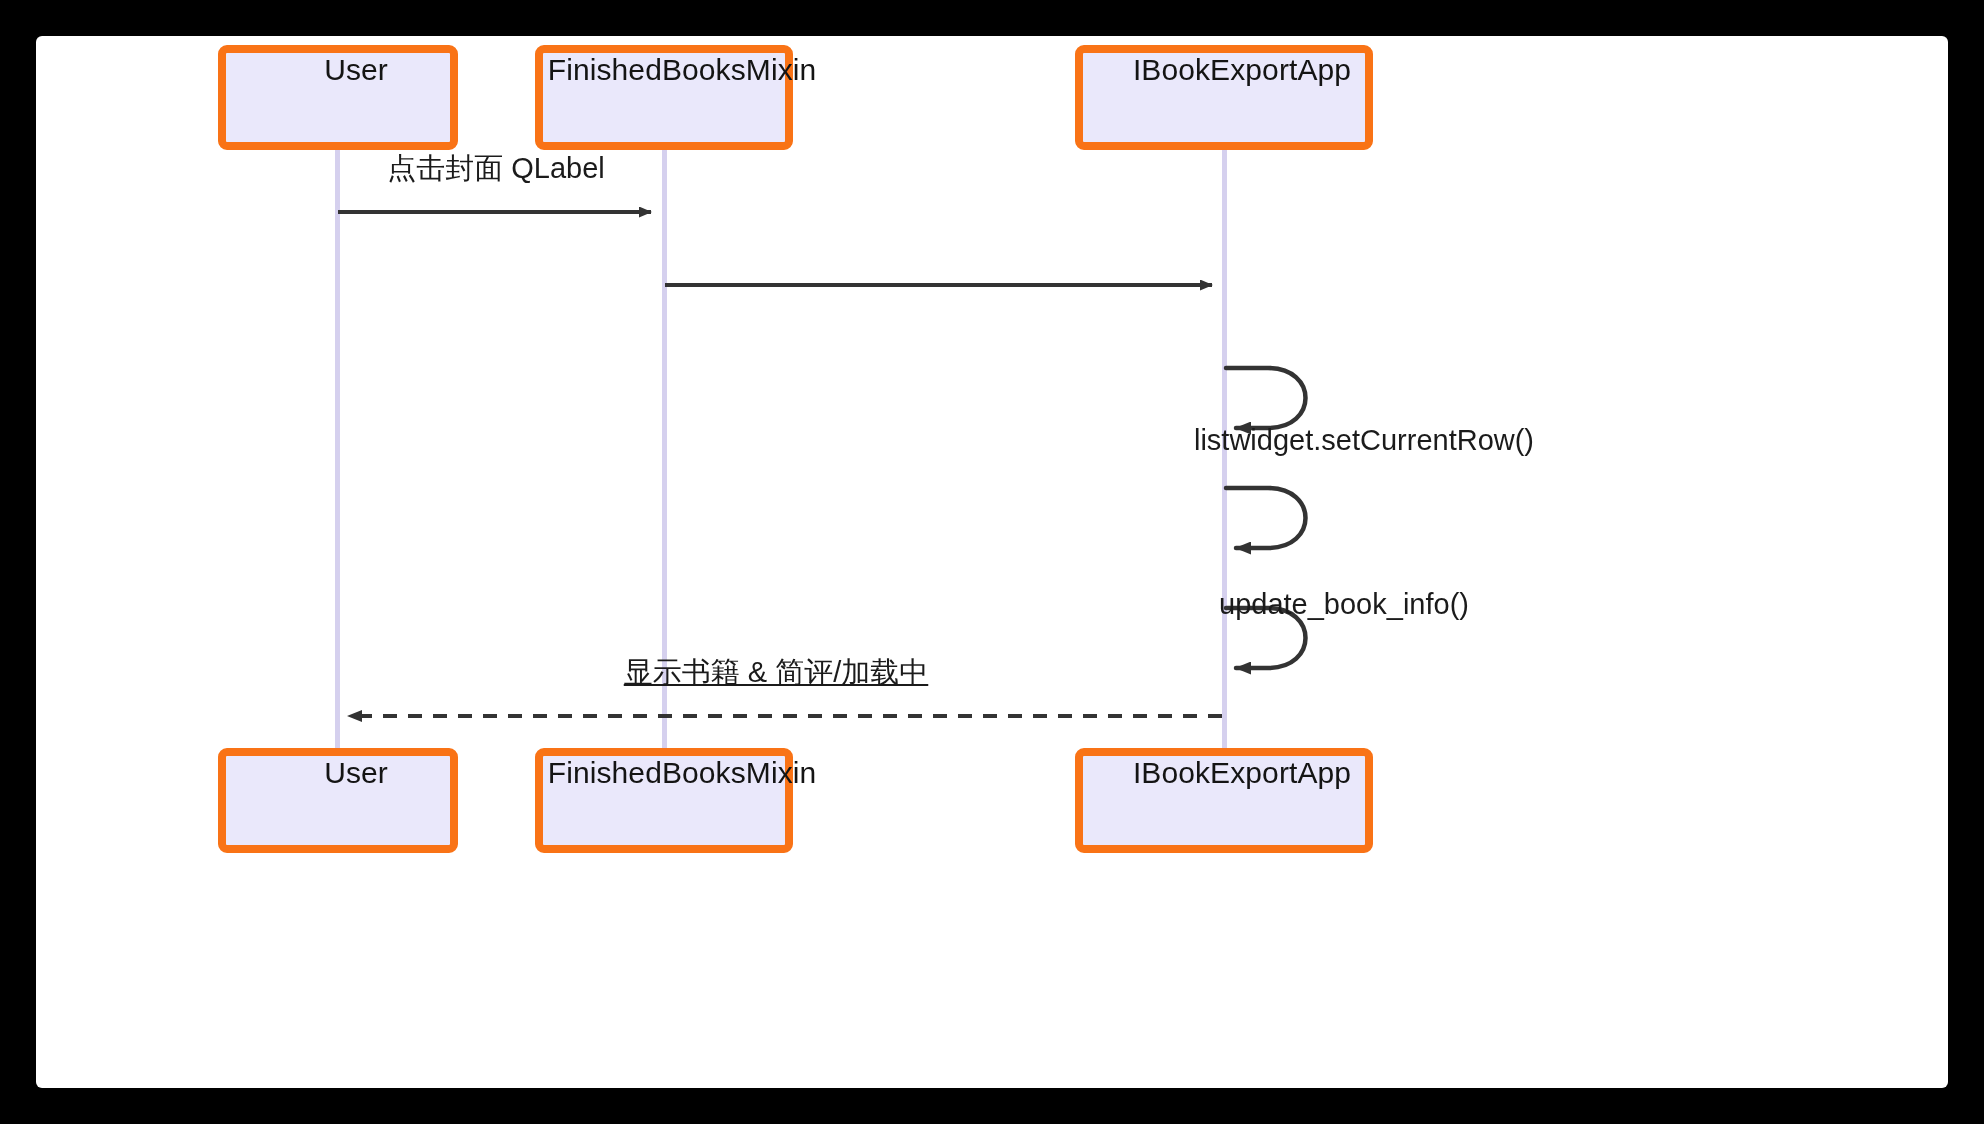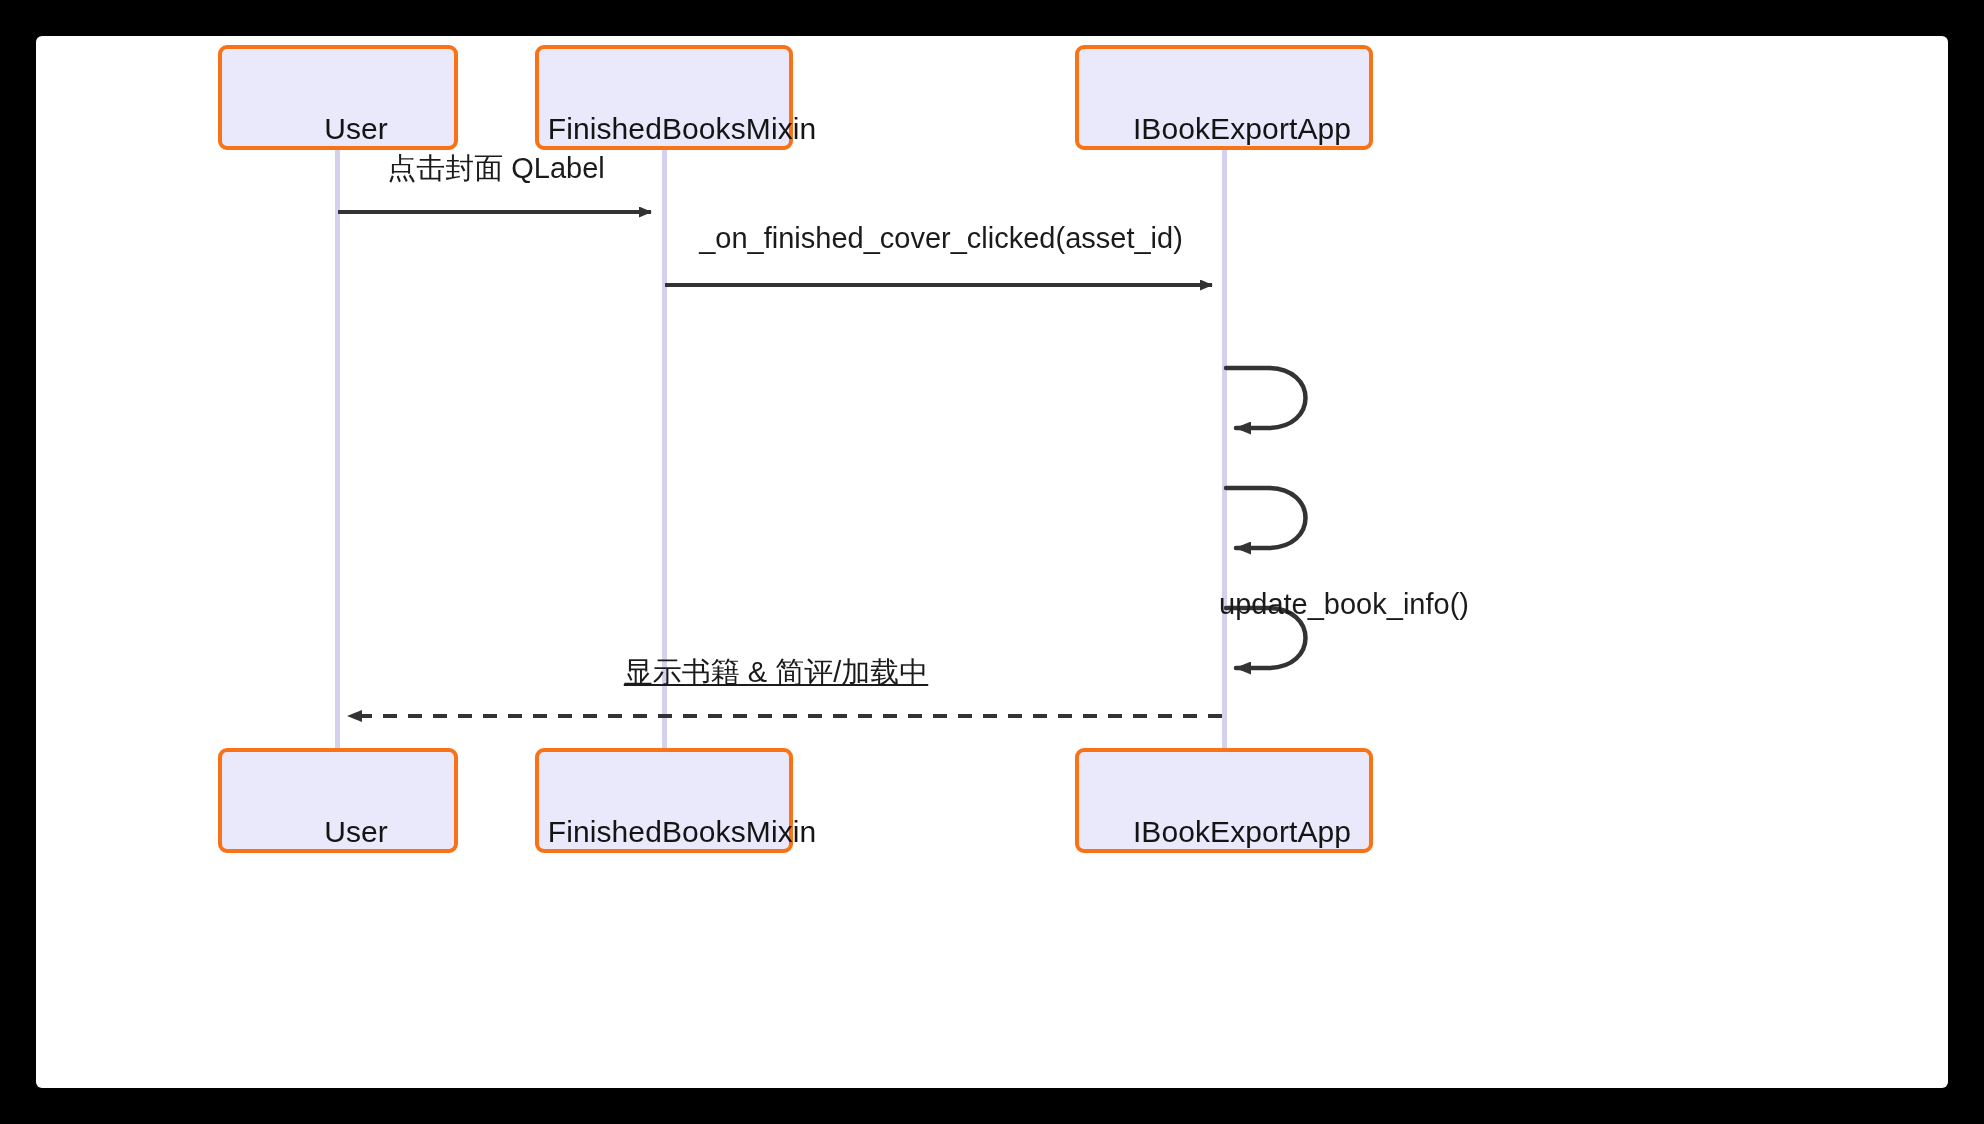--- a/index.html
+++ b/index.html
@@ -32,24 +32,24 @@
     left: 0;
     top: 0;
     width: 1912px;
     height: 1052px;
   }
   
   .participant {
     position: absolute;
     box-sizing: border-box;
     background: #eae8fb;
-    border: 4px solid #f97316;
+    border: 8px solid #f97316;
     border-radius: 9px;
     display: flex;
-    align-items: flex-end;
+    align-items: flex-start;
     justify-content: center;
     color: #141414;
     font-size: 30px;
     font-family: "Liberation Sans", "DejaVu Sans", sans-serif;
     letter-spacing: 0.1px;
     white-space: nowrap;
     padding-left: 36px;
   }
   
   .lifeline {
@@ -117,21 +117,21 @@
         <path d="M1190,332 L1232,332 C1282,332 1282,392 1232,392 L1200,392" fill="none" stroke="#333333" stroke-width="4.5" stroke-linecap="round" marker-end="url(#loop-head)"></path>
 
         <path d="M1190,452 L1232,452 C1282,452 1282,512 1232,512 L1200,512" fill="none" stroke="#333333" stroke-width="4.5" stroke-linecap="round" marker-end="url(#loop-head)"></path>
 
         <path d="M1190,572 L1232,572 C1282,572 1282,632 1232,632 L1200,632" fill="none" stroke="#333333" stroke-width="4.5" stroke-linecap="round" marker-end="url(#loop-head)"></path>
 
         <line x1="1186" y1="680" x2="312" y2="680" stroke="#333333" stroke-width="4" stroke-dasharray="14,11" marker-end="url(#open-head)"></line>
       </svg>
 
       <div class="msg-label" style="left:460px; top:113px;">点击封面 QLabel</div>
-      <div class="msg-label" style="left:905px; top:186px;">_on_finished_cover_clicked(asset_id)</div>
+      <div class="msg-label" style="left:1328px; top:388px;">listwidget.setCurrentRow()</div>
       <div class="msg-label" style="left:1308px; top:508px;margin-top:44px;">update_book_info()</div>
       <div class="msg-label" style="left:740px; top:617px;text-decoration:underline;">显示书籍 &amp; 简评/加载中</div>
 
       <div class="participant" style="left:182px; top:712px; width:240px; height:105px;">
         <span>User</span>
       </div>
       <div class="participant" style="left:499px; top:712px; width:258px; height:105px;">
         <span>FinishedBooksMixin</span>
       </div>
       <div class="participant" style="left:1039px; top:712px; width:298px; height:105px;">

